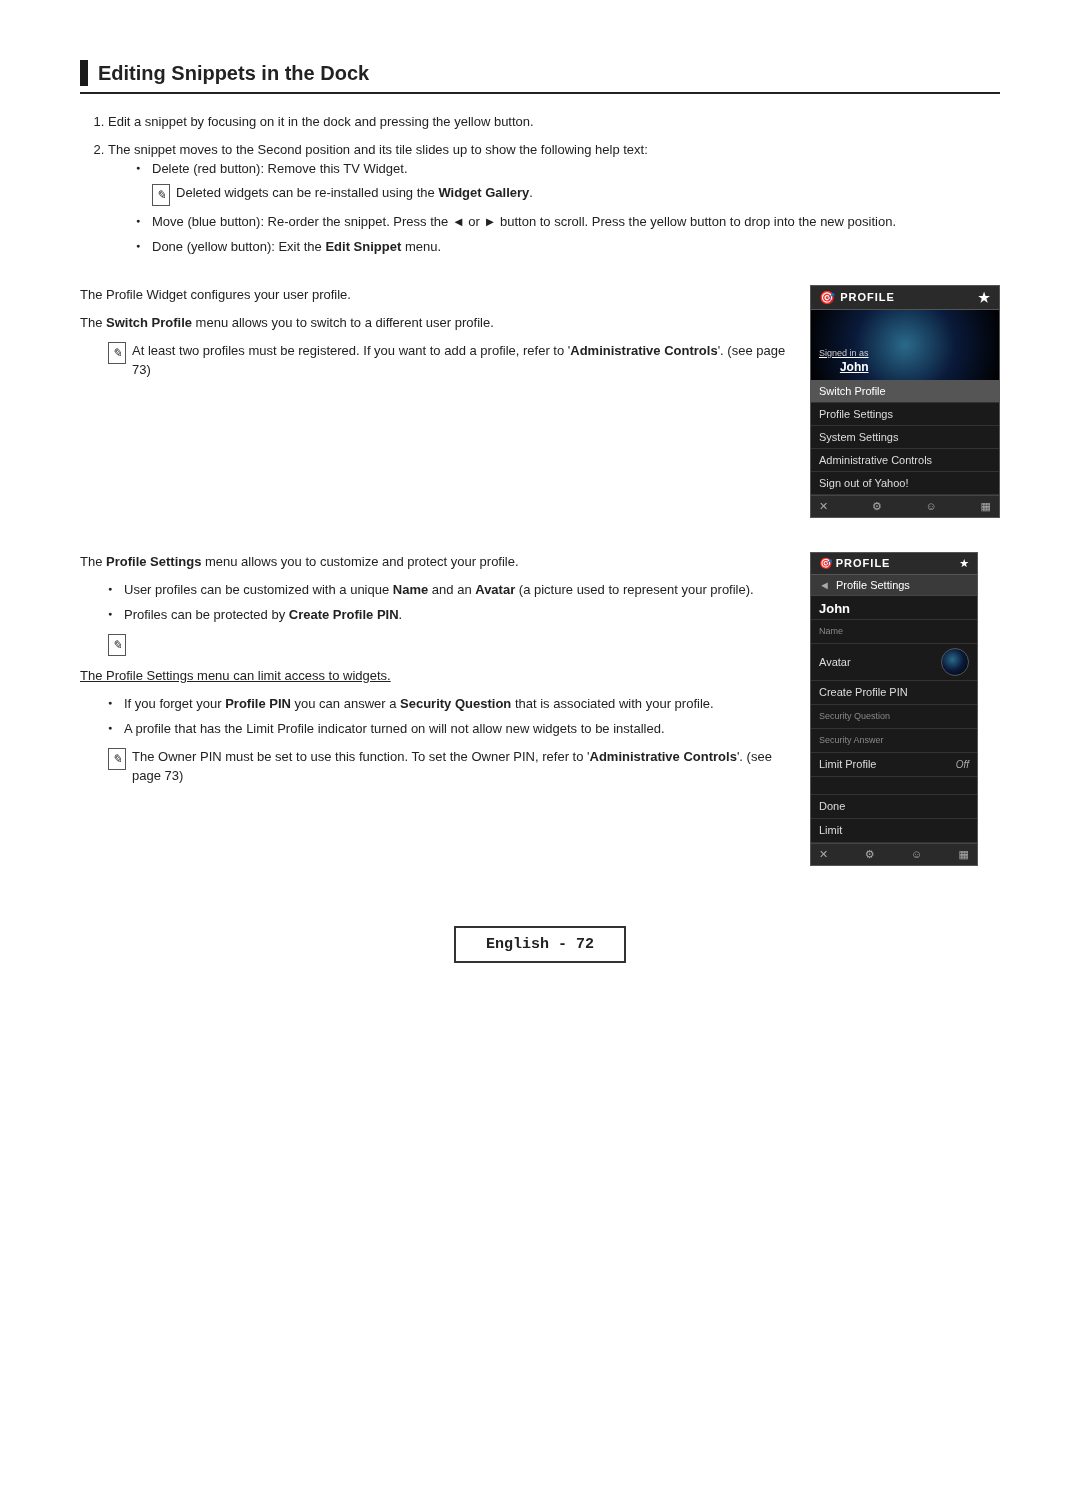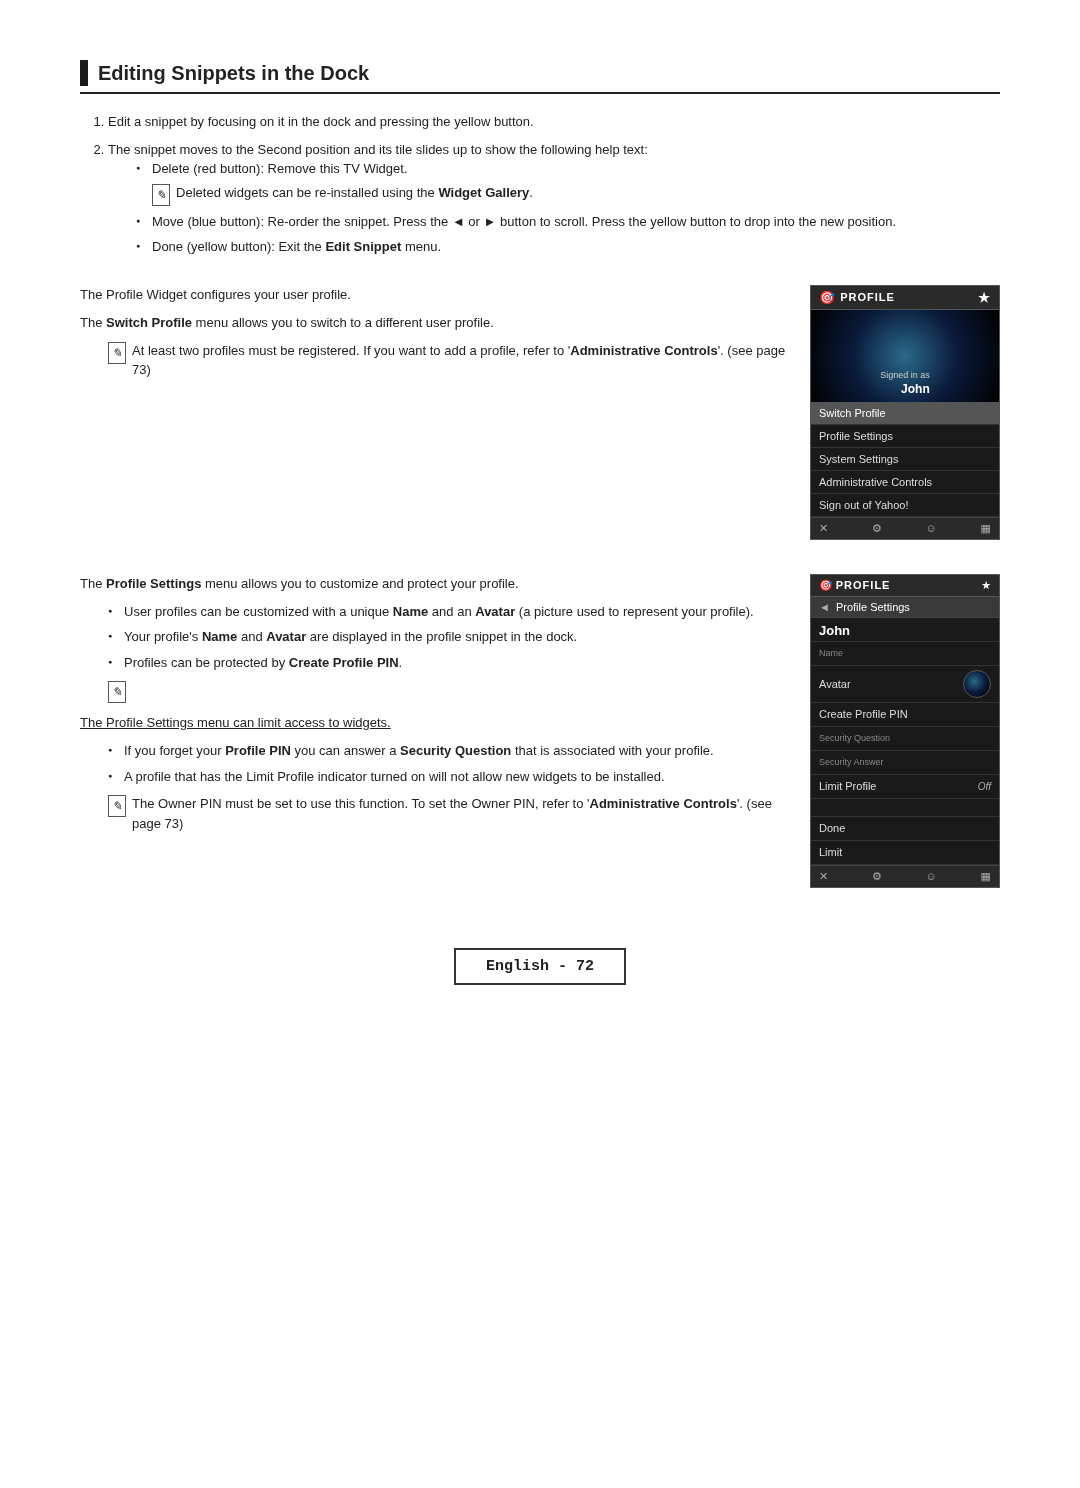--- a/index.html
+++ b/index.html
@@ -121,27 +121,28 @@
     .widget-header .profile-title {
       display: flex;
       align-items: center;
       gap: 4px;
     }
     .widget-header .profile-icon {
       font-size: 13px;
       color: #e8c840;
     }
     .widget-globe-area {
-      height: 92px;
+      height: 70px;
       background: radial-gradient(circle at 50% 50%, #2a6a8a, #0a1a3a, #000);
       display: flex;
       align-items: flex-end;
-      justify-content: center;
+      justify-content: flex-start;
       padding: 6px 8px;
       position: relative;
+      text-decoration: underline;
     }
     .widget-globe-area .signed-in-text {
       font-size: 9px;
       color: #ccc;
       text-align: right;
       line-height: 1.4;
     }
     .widget-globe-area .user-name {
       font-size: 12px;
       color: #fff;
@@ -174,21 +175,21 @@
       font-size: 11px;
       color: #aaa;
     }
 
     
     .widget-box2 {
       border: 1.5px solid #555;
       background: #1a1a1a;
       color: #fff;
       font-size: 11px;
-      width: 190px;
+      width: 168px;
     }
     .widget-header2 {
       background: #2a2a2a;
       display: flex;
       align-items: center;
       justify-content: space-between;
       padding: 4px 8px;
       border-bottom: 1px solid #555;
     }
     .widget-settings-row {
@@ -338,21 +339,20 @@
         </div>
       </div>
     </div>
   </div>
 
   <div class="section2">
     <div class="section2-text">
       <p class="para">The <strong>Profile Settings</strong> menu allows you to customize and protect your profile.</p>
       <ul class="bullet-list">
         <li>User profiles can be customized with a unique <strong>Name</strong> and an <strong>Avatar</strong> (a picture used to represent your profile).</li>
-        <li>Your profile's <strong>Name</strong> and <strong>Avatar</strong> are displayed in the profile snippet in the dock.</li>
         <li>Profiles can be protected by <strong>Create Profile PIN</strong>.</li>
       </ul>
       <div class="note-line">
         <span class="note-icon">✎</span>
       </div>
       <p class="para" style="margin-top:10px;text-decoration:underline;">The Profile Settings menu can limit access to widgets.</p>
       <ul class="bullet-list">
         <li>If you forget your <strong>Profile PIN</strong> you can answer a <strong>Security Question</strong> that is associated with your profile.</li>
         <li>A profile that has the Limit Profile indicator turned on will not allow new widgets to be installed.</li>
       </ul>

